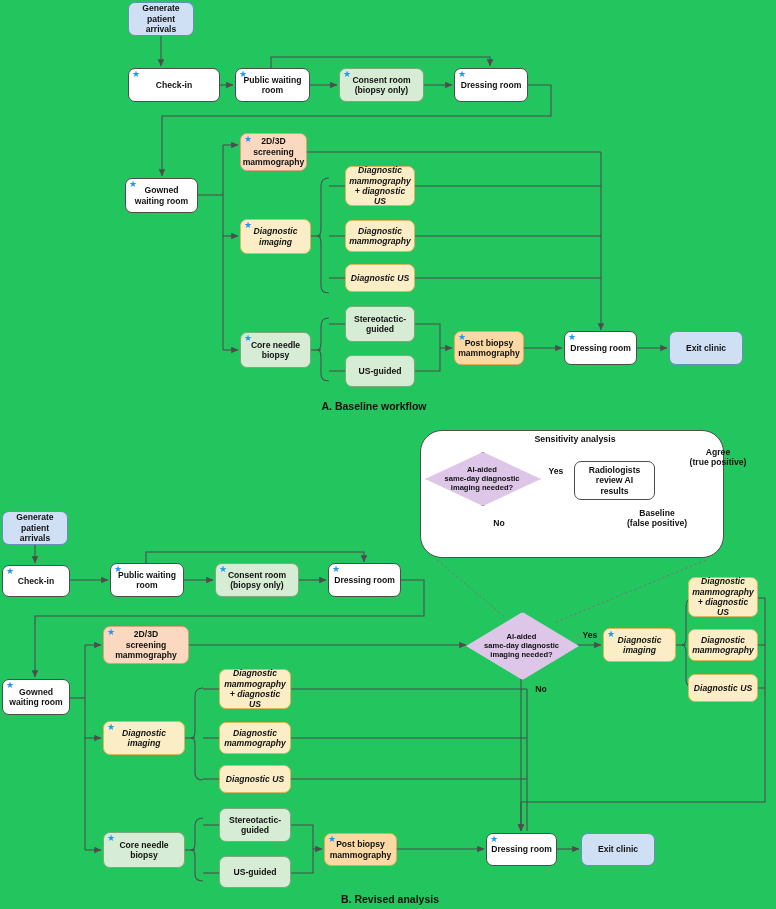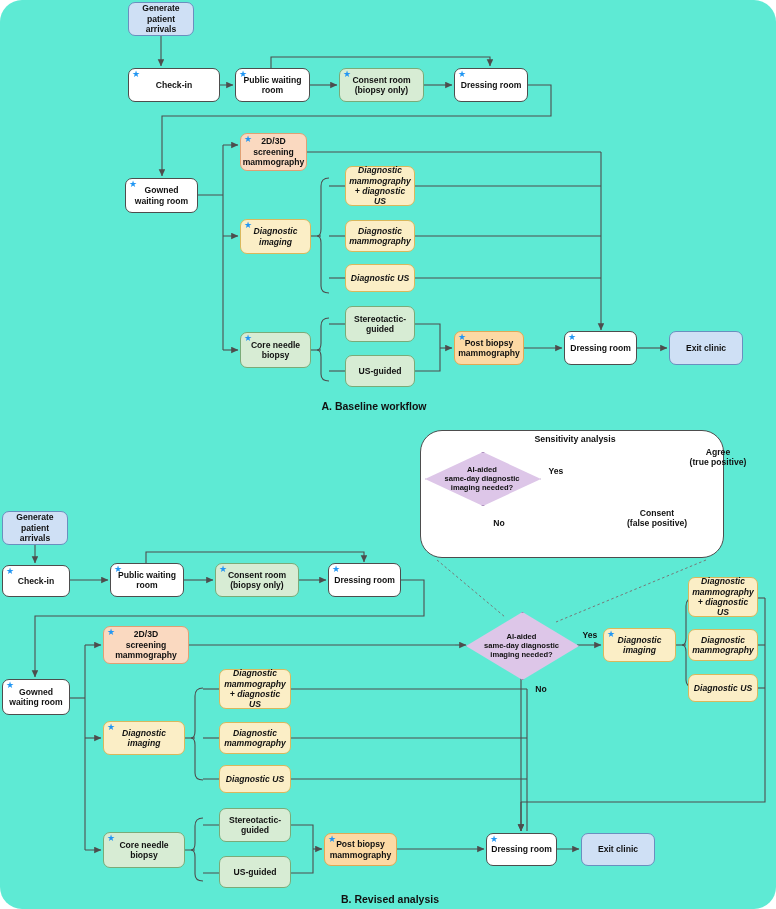--- a/index.html
+++ b/index.html
@@ -1,17 +1,17 @@
 <!DOCTYPE html>
 <html><head>
 <meta charset="utf-8">
 <style>
   html,body{margin:0;padding:0;background:#ffffff;}
   body{font-family:"Liberation Sans","DejaVu Sans",sans-serif;}
-  #stage{position:relative;width:776px;height:909px;overflow:hidden;background:#5eead4;border-radius:22px;}
+  #stage{position:relative;width:776px;height:909px;overflow:hidden;background:#22c55e;}
   svg.wires{position:absolute;left:0;top:0;width:776px;height:909px;pointer-events:none;}
   .node{position:absolute;box-sizing:border-box;border:1.2px solid #4d4d4d;border-radius:7px;
         display:flex;align-items:center;justify-content:center;text-align:center;
         font-size:8.6px;line-height:10.4px;font-weight:bold;color:#111;padding:2px 3px;
         background:#ffffff;}
   .node.white{background:#ffffff;border-color:#4d4d4d;}
   .node.blue{background:#cfe0f5;border-color:#6a8fbf;}
   .node.green{background:#d7ecd4;border-color:#7aab78;}
   .node.yellow{background:#fbeec6;border-color:#d9b85c;font-style:italic;}
   .node.peach{background:#fad9c0;border-color:#dfa074;}
@@ -260,26 +260,31 @@
 
   <div class="sectitle" style="left:480px;top:434px;width:190px;">Sensitivity analysis</div>
 
   <div class="diamond" style="left:425px;top:452px;width:114px;height:52px;">
     <div class="dshape"></div>
     <div class="dtext" style="white-space:pre-line;font-size:7.6px;line-height:9px;">AI-aided
 same-day diagnostic
 imaging needed?</div>
   </div>
 
+  <div class="node white" style="left:574px;top:461px;width:81px;height:39px;">
+    <span style="white-space:pre-line">Radiologists
+review AI
+results</span>
+  </div>
 
   <div class="lbl" style="left:543px;top:466px;width:26px;">Yes</div>
   <div class="lbl" style="left:488px;top:518px;width:22px;">No</div>
   <div class="lbl" style="left:676px;top:447px;width:84px;white-space:pre-line;">Agree
 (true positive)</div>
-  <div class="lbl" style="left:612px;top:508px;width:90px;white-space:pre-line;">Consent
+  <div class="lbl" style="left:612px;top:508px;width:90px;white-space:pre-line;">Baseline
 (false positive)</div>
 
   <div class="node blue" style="left:2px;top:511px;width:66px;height:34px;">
     <span style="white-space:pre-line">Generate
 patient arrivals</span>
   </div>
 
   <div class="node white" style="left:2px;top:565px;width:68px;height:32px;">
     <span class="star">★</span>
     <span style="white-space:pre-line">Check-in</span>

